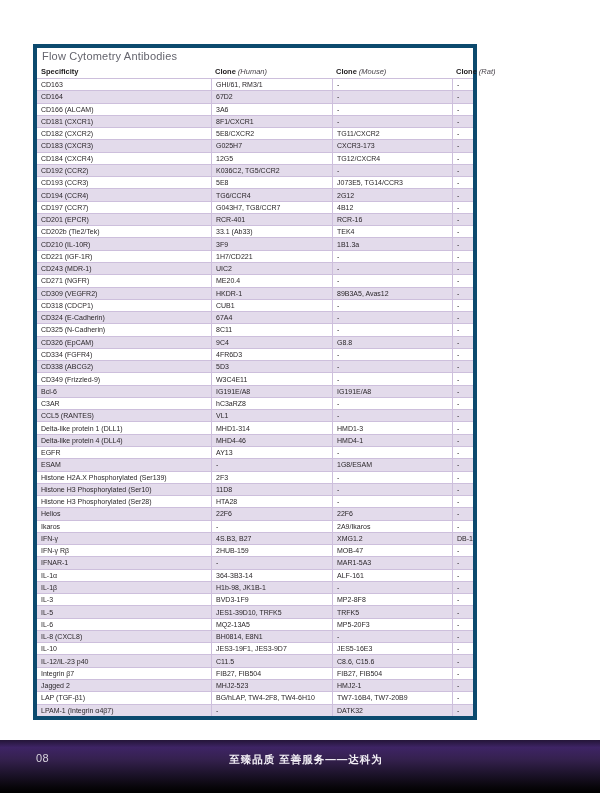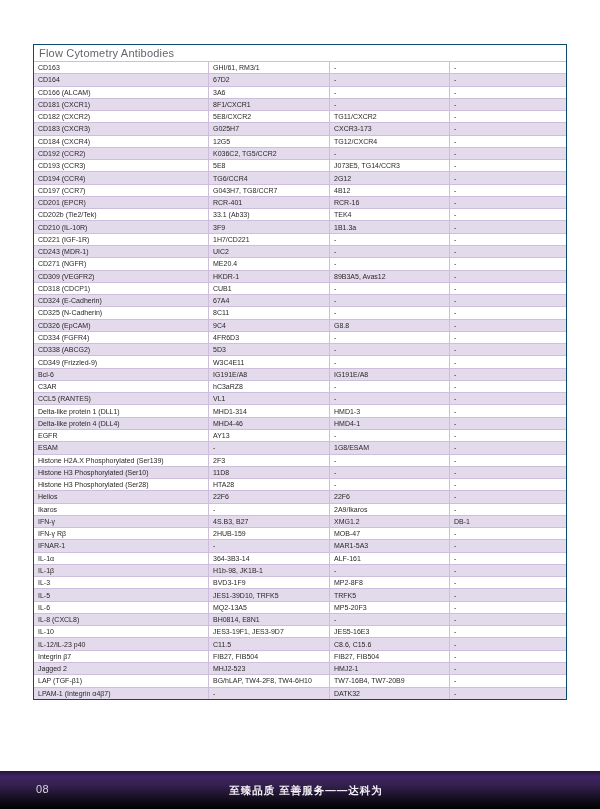--- a/index.html
+++ b/index.html
@@ -4,22 +4,22 @@
 <style>
   html,body{margin:0;padding:0;}
   body{
     width:600px;height:809px;position:relative;overflow:hidden;
     background:#ffffff;
     font-family:"Liberation Sans", sans-serif;
     -webkit-font-smoothing:antialiased;
   }
   
   .table-wrap{
-    position:absolute;left:33px;top:44px;width:534px;
-    border:1px solid #0c4a6e;box-sizing:border-box;background:#fff;
+    position:absolute;left:33px;top:44px;width:444px;
+    border:4px solid #0c4a6e;box-sizing:border-box;background:#fff;
   }
   .tbl-title{
     height:16px;line-height:17px;padding-left:5px;
     font-size:11px;color:#64646d;letter-spacing:.2px;
   }
   .tbl-head{
     display:grid;grid-template-columns:174px 121px 120px 1fr;
     height:14px;align-items:center;
     font-size:7.5px;font-weight:bold;color:#1e1b1d;
   }
@@ -32,38 +32,44 @@
     font-size:7px;color:#2a2629;
   }
   .trow.odd{background:#e3dbeb;}
   .tcell{
     padding-left:4px;box-sizing:border-box;height:100%;
     display:flex;align-items:center;white-space:nowrap;overflow:hidden;
   }
   .tcell + .tcell{border-left:1px solid #cdbfdc;}
   
   .footer{
-    position:absolute;left:0;bottom:0;width:600px;height:38px;
+    position:absolute;left:0;bottom:16px;width:600px;height:53px;
     background:linear-gradient(180deg,
       #241538 0%, #3e2465 14%, #35214f 36%, #1b1228 66%, #070509 90%, #000000 100%);
   }
   .page-num{
     position:absolute;left:36px;top:12px;
     font-size:11px;color:#d9d5de;letter-spacing:.5px;
   }
   .slogan{
     position:absolute;left:0;right:0;top:13px;text-align:center;
     font-size:10.5px;font-weight:bold;color:#f3f0f6;letter-spacing:1px;margin-left:12px;
   }
 </style>
 </head>
 <body>
 
 <div class="table-wrap">
   <div class="tbl-title">Flow Cytometry Antibodies</div>
+  <div class="tbl-head">
+      <div class="hcell"><span>Specificity</span></div>
+      <div class="hcell"><span>Clone</span><span class="sub">(Human)</span></div>
+      <div class="hcell"><span>Clone</span><span class="sub">(Mouse)</span></div>
+      <div class="hcell"><span>Clone</span><span class="sub">(Rat)</span></div>
+    </div>
   <div class="tbody">
       <div class="trow even">
         <div class="tcell c0">CD163</div>
         <div class="tcell c1">GHI/61, RM3/1</div>
         <div class="tcell c2">-</div>
         <div class="tcell c3">-</div>
       </div>
       <div class="trow odd">
         <div class="tcell c0">CD164</div>
         <div class="tcell c1">67D2</div>

